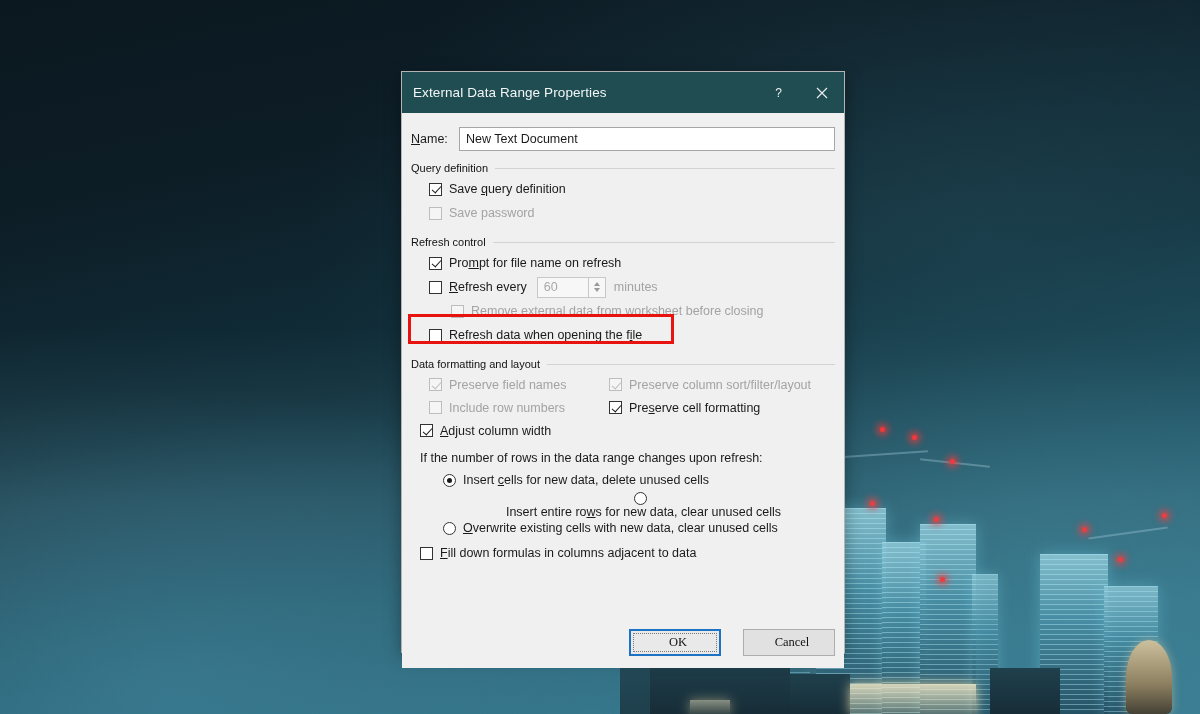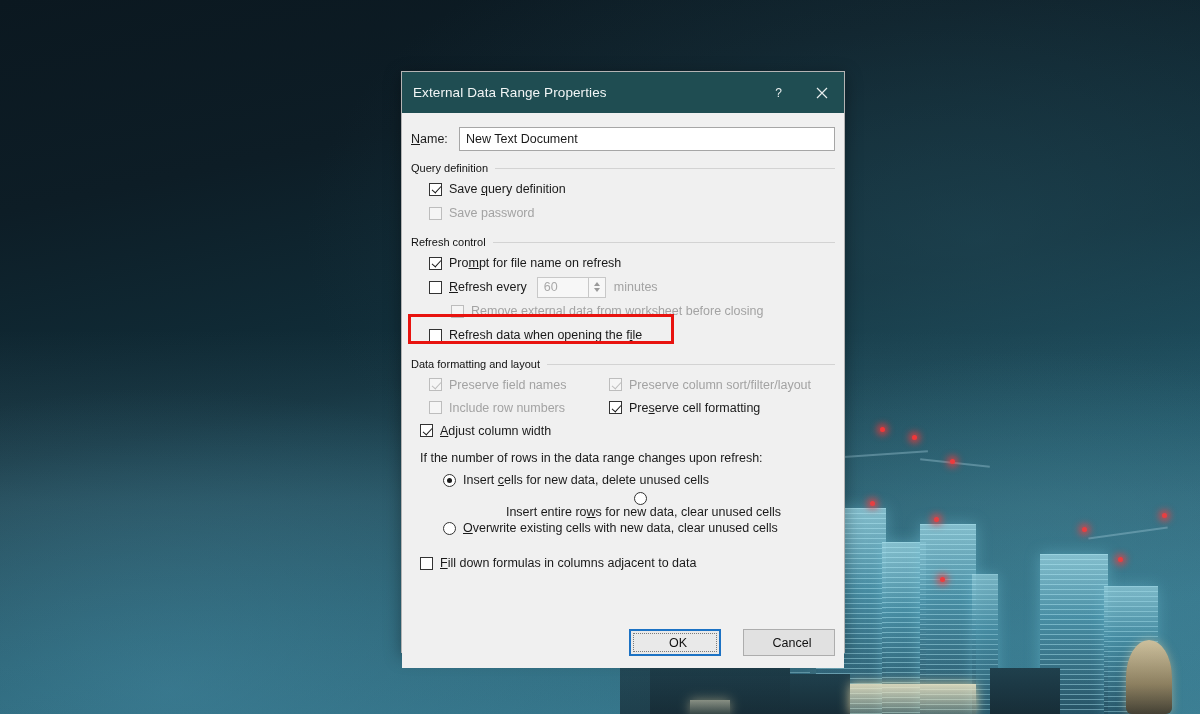--- a/index.html
+++ b/index.html
@@ -247,21 +247,21 @@
   
   #btn-row {
     position: absolute;
     right: 9px; bottom: 12px;
     display: flex; gap: 22px;
   }
   .btn {
     width: 92px; height: 27px;
     background: #e1e1e1;
     border: 1px solid #adadad;
-    font-family: Liberation Sans, sans-serif;
+    font-family: Liberation Serif, serif;
     font-size: 12.5px;
     color: #111;
     display: flex; align-items: center; justify-content: center;
     cursor: default;
     position: relative;
     padding-left: 6px;
   }
   .btn.default {
     border: 2px solid #1c72c4;
     background: #e9e9e9;
@@ -445,21 +445,21 @@
     <div class="row" style="margin-left:41px;flex-direction:column;">
       <span class="rb"></span>
       <span class="lbl">Insert entire ro<span class="u">w</span>s for new data, clear unused cells</span>
     </div>
 
     <div class="row" style="margin-left:41px;">
       <span class="rb"></span>
       <span class="lbl"><span class="u">O</span>verwrite existing cells with new data, clear unused cells</span>
     </div>
 
-    <div class="row" style="margin-left:18px;margin-top:11px;">
+    <div class="row" style="margin-left:18px;margin-top:1px;">
       <span class="cb"></span>
       <span class="lbl"><span class="u">F</span>ill down formulas in columns adjacent to data</span>
     </div>
 
     <div id="redbox"></div>
 
     <div id="btn-row">
       <div class="btn default">OK</div>
       <div class="btn">Cancel</div>
     </div>

